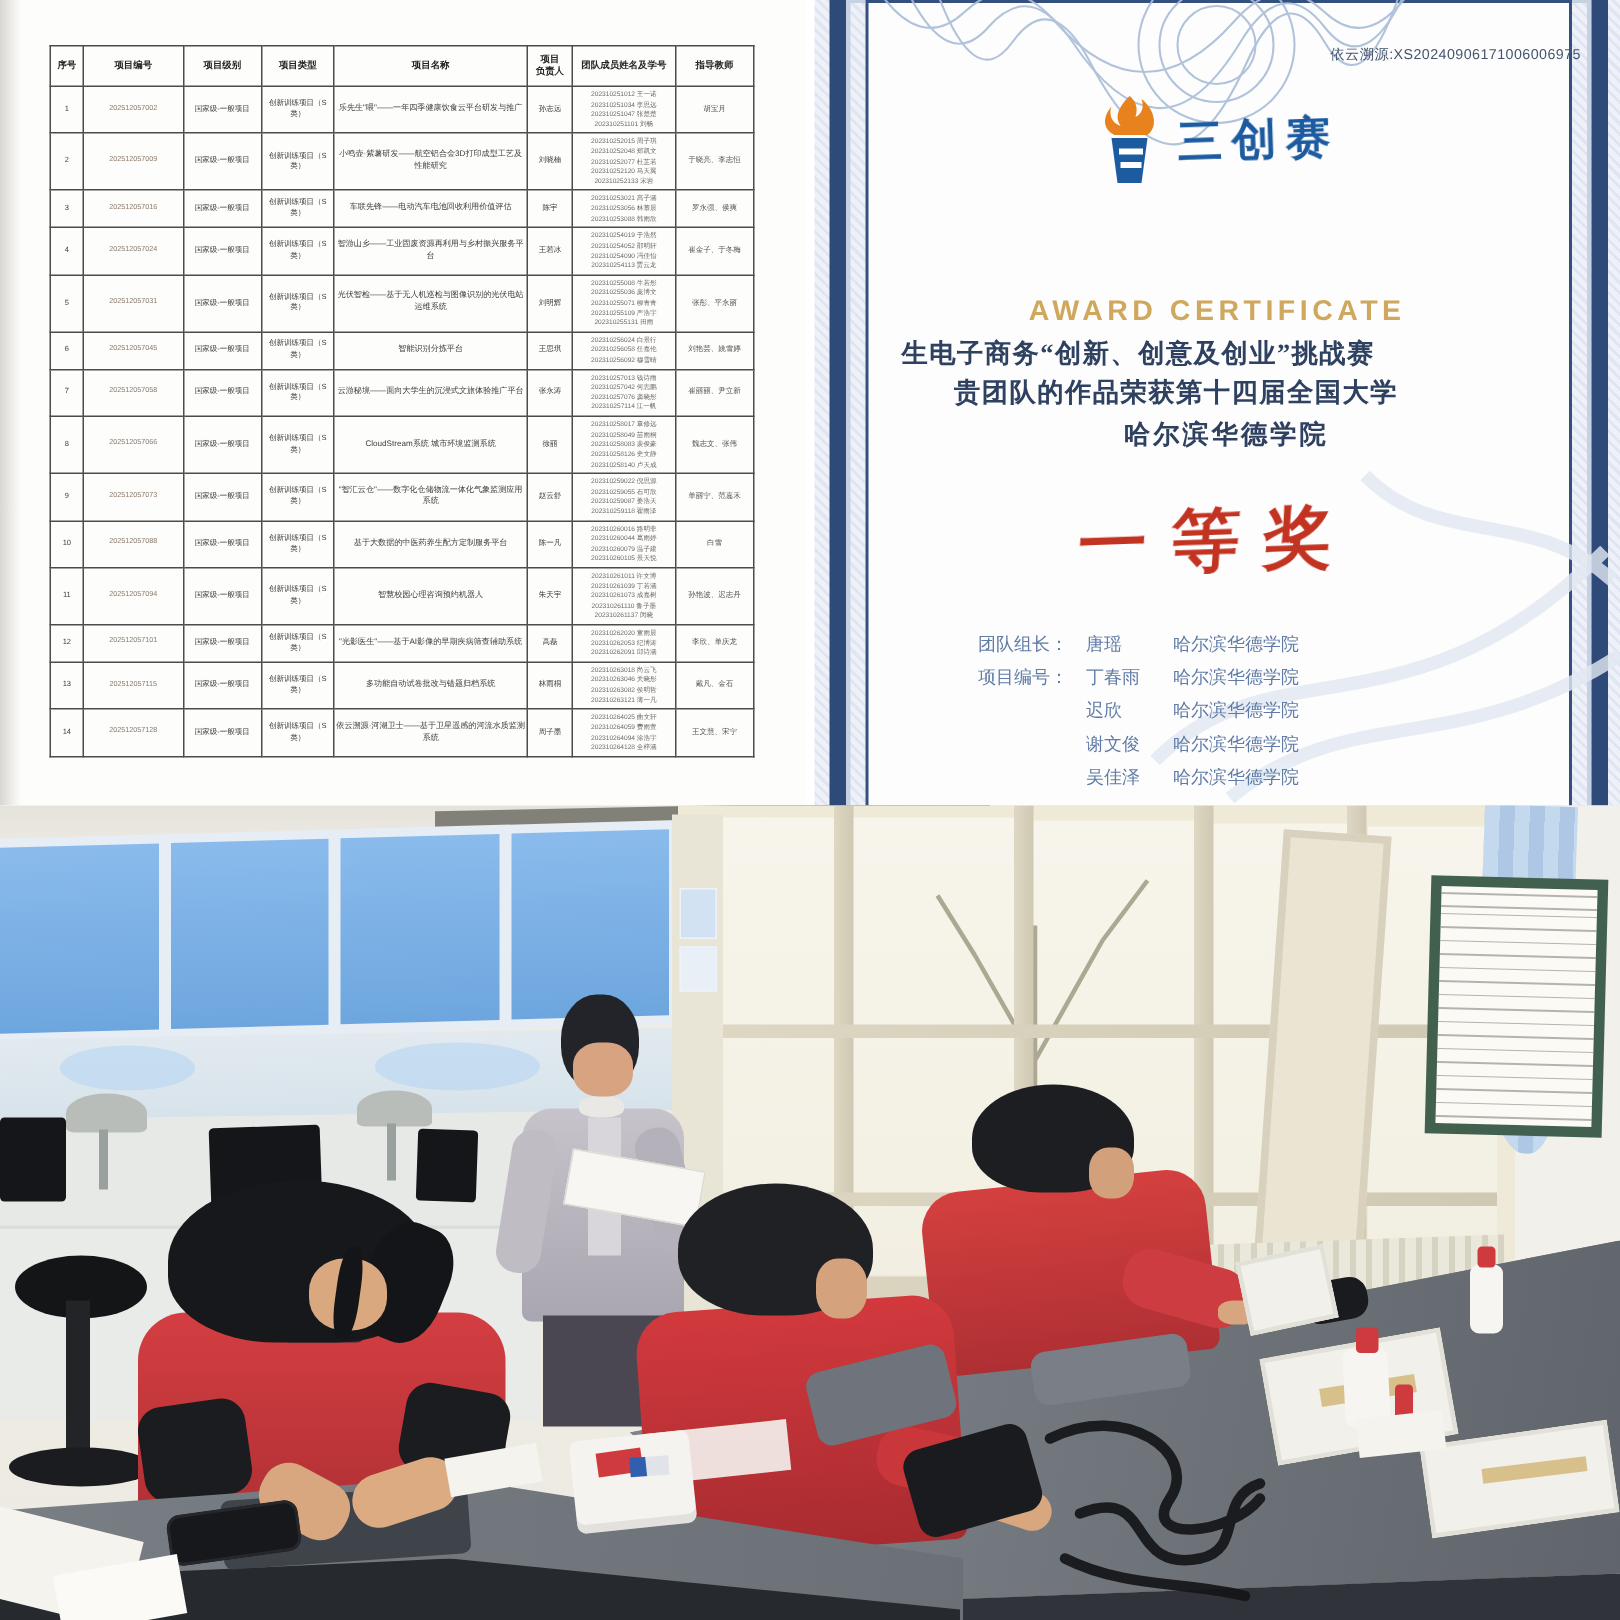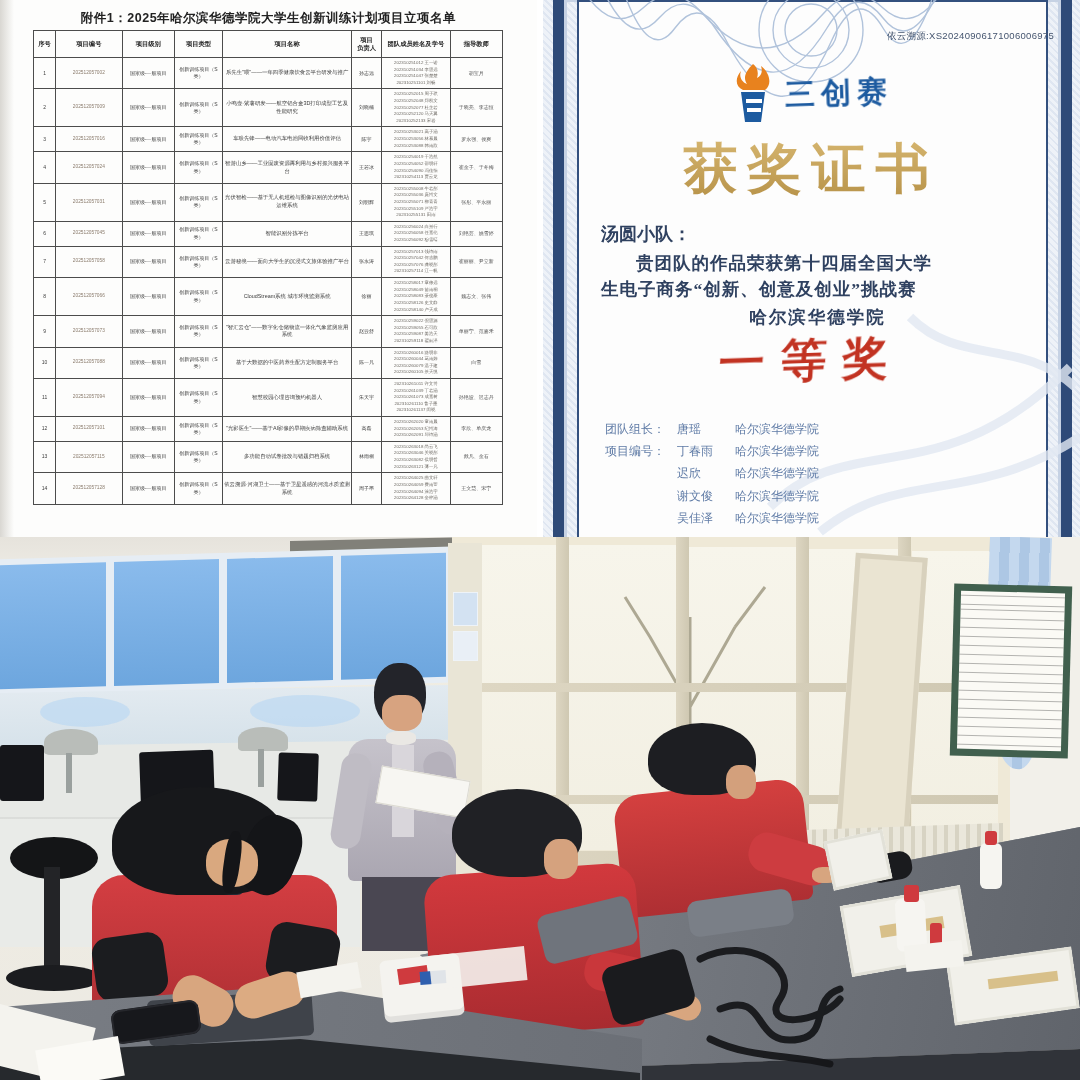--- a/index.html
+++ b/index.html
@@ -51,21 +51,21 @@
   .cert-school{font-size:17.5px;text-align:center;margin-top:2px;letter-spacing:2px;filter:blur(.2px);}
   .cert-level{font-size:18px;margin-top:2px;filter:blur(.2px);}
   .cert-award{position:absolute;top:330px;width:100%;text-align:center;
         font-family:"Liberation Serif","DejaVu Serif",serif;font-weight:bold;font-size:46px;
         color:#c23322;letter-spacing:16px;transform:rotate(-2deg) skewX(-6deg);filter:blur(.2px);}
   .cert-issue{position:absolute;top:388px;width:100%;text-align:center;
         font-family:"Liberation Serif","DejaVu Serif",serif;font-weight:bold;
         font-size:20px;color:#32425e;letter-spacing:3px;filter:blur(.25px);}
   .cert-roster{position:absolute;left:62px;top:418px;font-size:12px;color:#5f7ba6;
         filter:blur(.35px);line-height:1.85;}
-  .cert-roster .r-row{display:flex;}
+  .cert-roster .r-row{display:flex;margin-left:47px;}
   .cert-roster .r-role{width:72px;}
   .cert-roster .r-name{width:58px;}
   
   .photo{position:absolute;left:0;top:537px;width:1080px;height:543px;overflow:hidden;
          background:linear-gradient(180deg,#e6e3dc 0%,#efede6 8%,#f0ece0 40%,#eceae4 100%);}
   .photo *{position:absolute;}
   .ceiling-beam{left:290px;top:0;width:370px;height:16px;background:#6e6e67;
          transform:skewY(-1.2deg);opacity:.85;}
   .win-wall{left:452px;top:0;width:560px;height:352px;background:#efe9d7;}
   .pane{background:linear-gradient(180deg,#f7f5eb,#f2efe2);}
@@ -176,21 +176,20 @@
   .bottle-cap{background:#cf3a3e;border-radius:3px;}
   .cable-svg{left:690px;top:392px;}
   .seam-v{position:absolute;left:537px;top:0;width:6px;height:537px;background:#ffffff;}
 </style>
 </head>
 <body>
 
 <div class="collage">
 
   <section class="doc">
-    <div class="doc-title">附件1：2025年哈尔滨华德学院大学生创新训练计划项目立项名单</div>
     <table>
       <colgroup>
         <col style="width:22px">
           <col style="width:66px">
           <col style="width:52px">
           <col style="width:48px">
         <col style="width:128px">
           <col style="width:30px">
           <col style="width:68px">
           <col style="width:52px">
@@ -420,25 +419,24 @@
     <div class="cert-serial">依云溯源:XS20240906171006006975</div>
     <div class="cert-brandrow">
       <svg width="44" height="62" viewBox="0 0 44 62">
         <path d="M22,2 C14,10 12,16 16,22 C10,20 8,14 10,9 C4,16 4,24 12,28 L34,28 C42,22 38,10 30,4 C32,10 30,14 26,16 C28,10 26,5 22,2 Z" fill="#e8821e"></path>
         <path d="M10,30 L34,30 L30,60 L14,60 Z" fill="#1d5ba0"></path>
         <rect x="15" y="37" width="16" height="4" fill="#ffffff"></rect>
         <rect x="16" y="46" width="14" height="4" fill="#ffffff"></rect>
       </svg>
       <span class="cert-brand">三创赛</span>
     </div>
-    <div class="cert-title">获奖证书</div>
+    <div class="cert-sub">AWARD CERTIFICATE</div>
     <div class="cert-body">
-      <p class="cert-recipient">汤圆小队：</p>
+      <p class="cert-p" style="text-indent:0;">生电子商务“创新、创意及创业”挑战赛</p>
       <p class="cert-p">贵团队的作品荣获第十四届全国大学</p>
-      <p class="cert-p" style="text-indent:0;">生电子商务“创新、创意及创业”挑战赛</p>
       <div class="cert-school">哈尔滨华德学院</div>
     </div>
     <div class="cert-award">一等奖</div>
     <div class="cert-roster" id="cert-roster">
         <div class="r-row">
           <span class="r-role">团队组长：</span>
           <span class="r-name">唐瑶</span>
           <span class="r-org">哈尔滨华德学院</span>
         </div>
         <div class="r-row">

